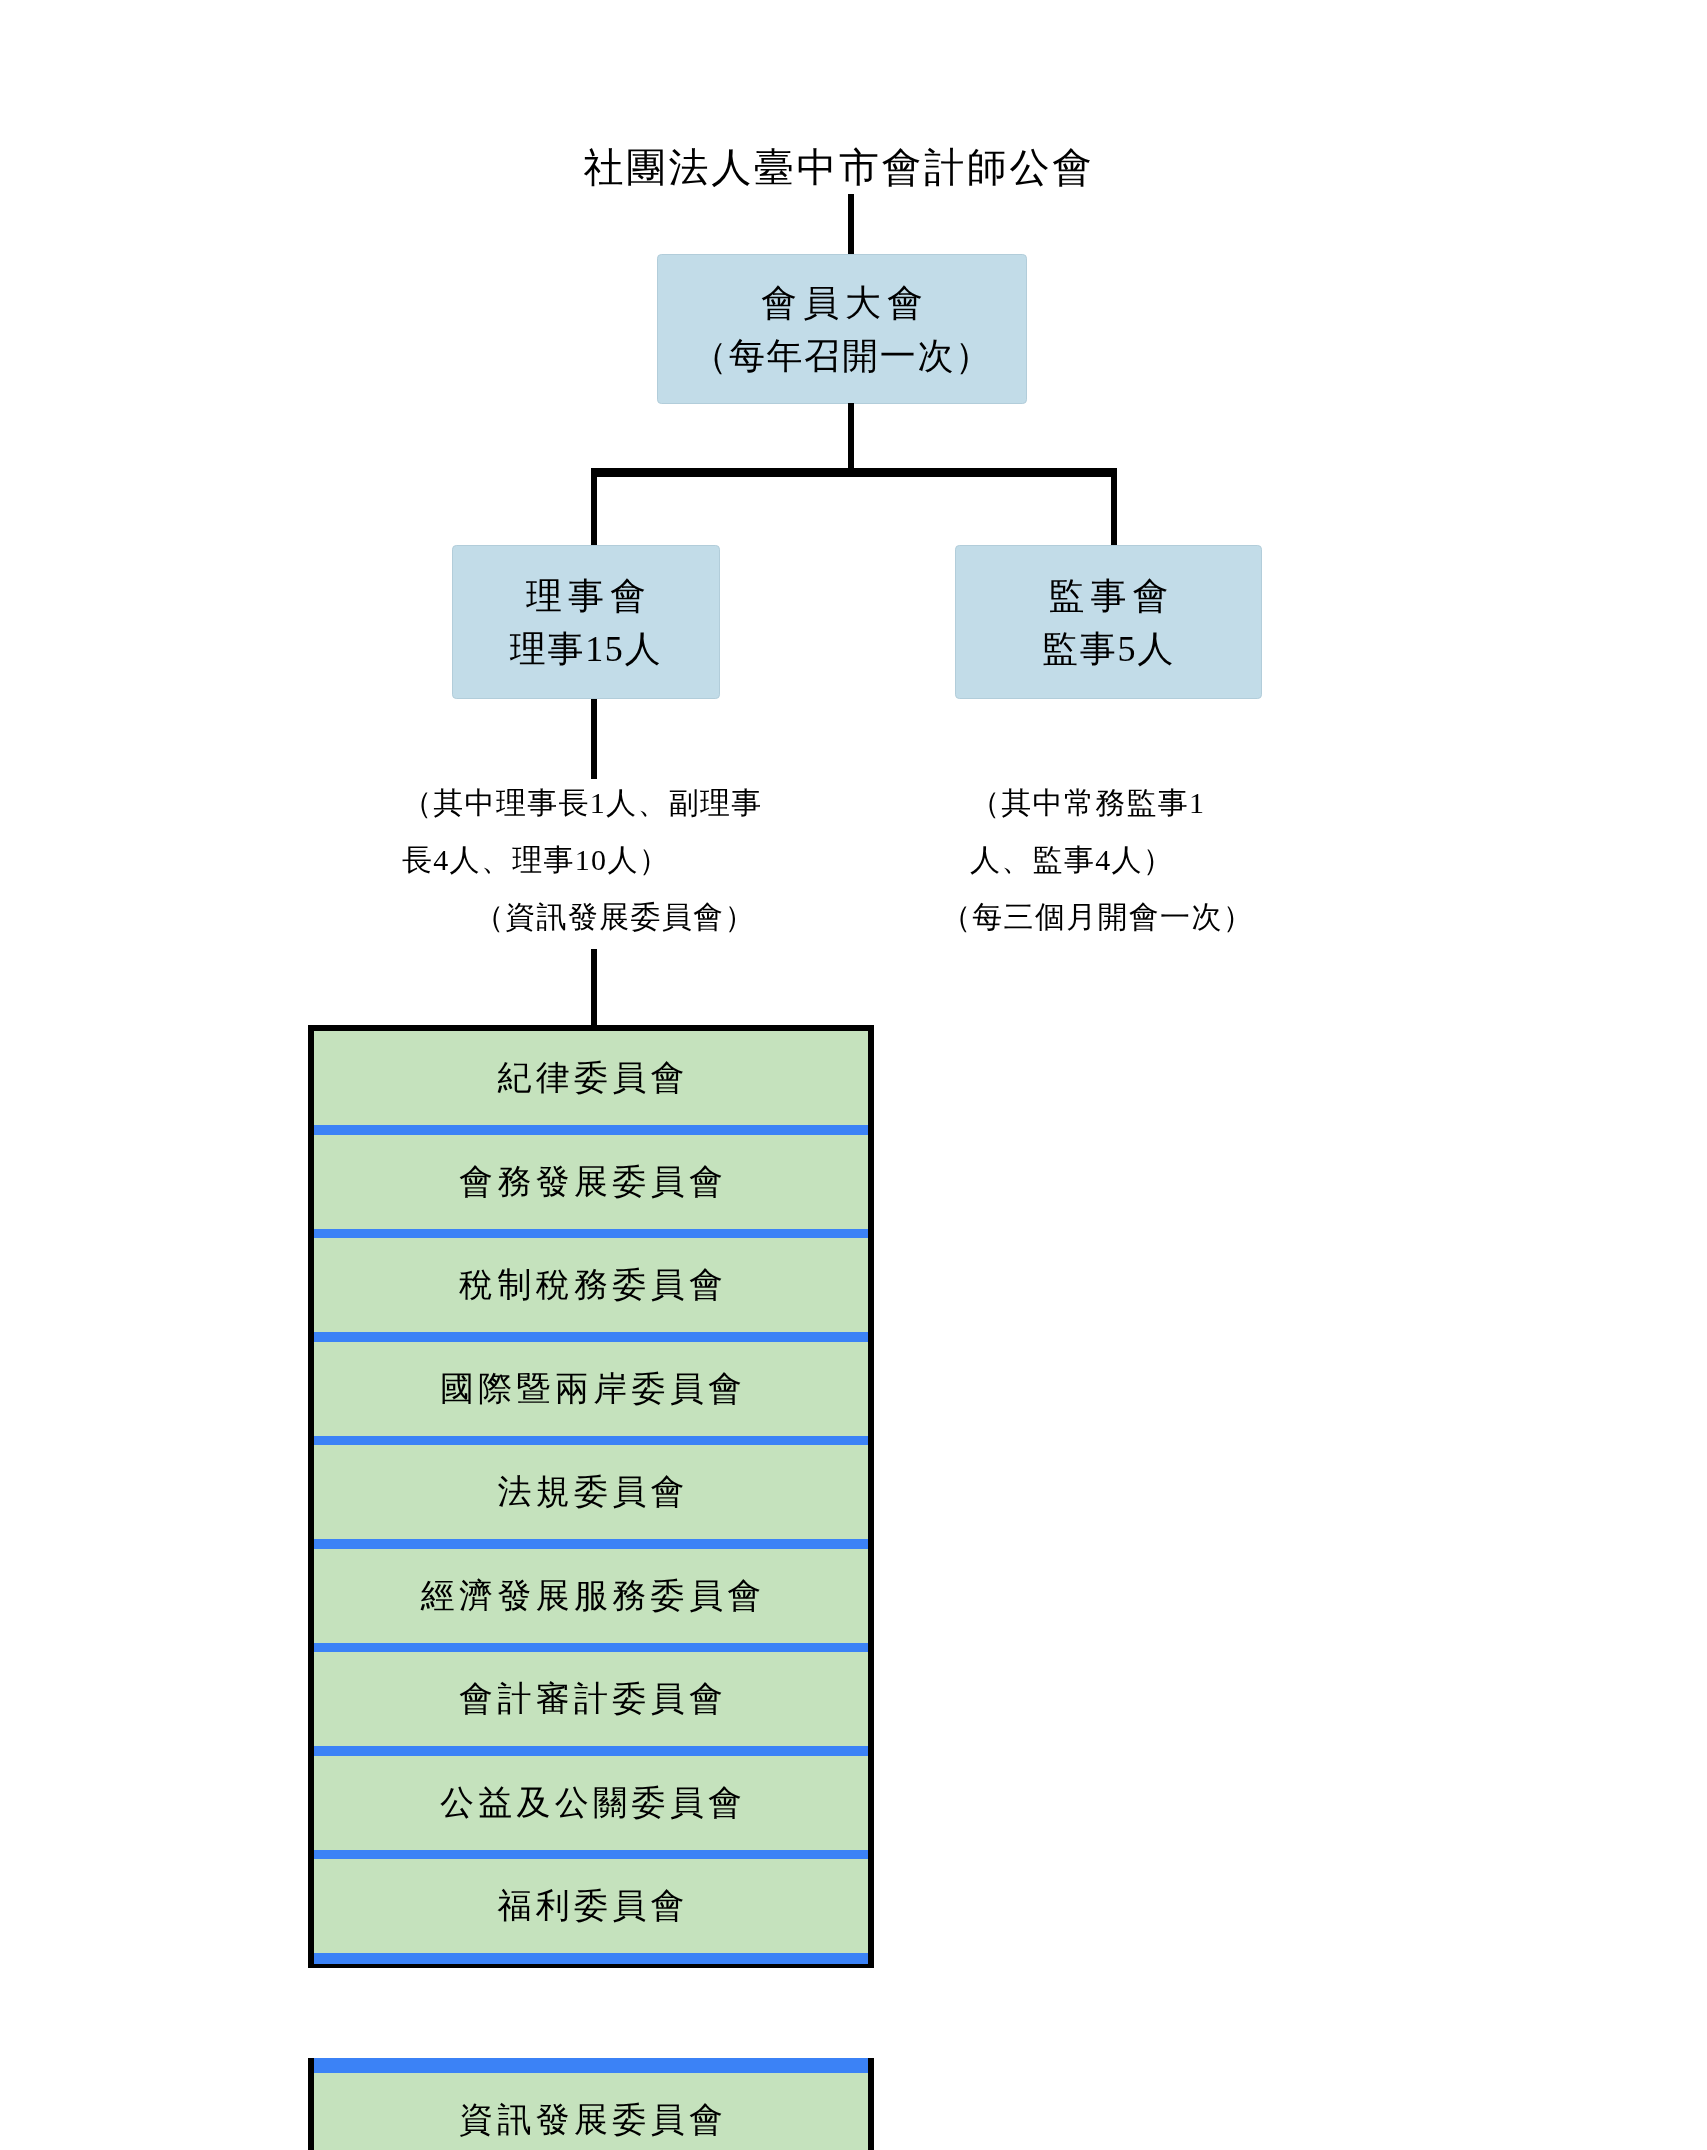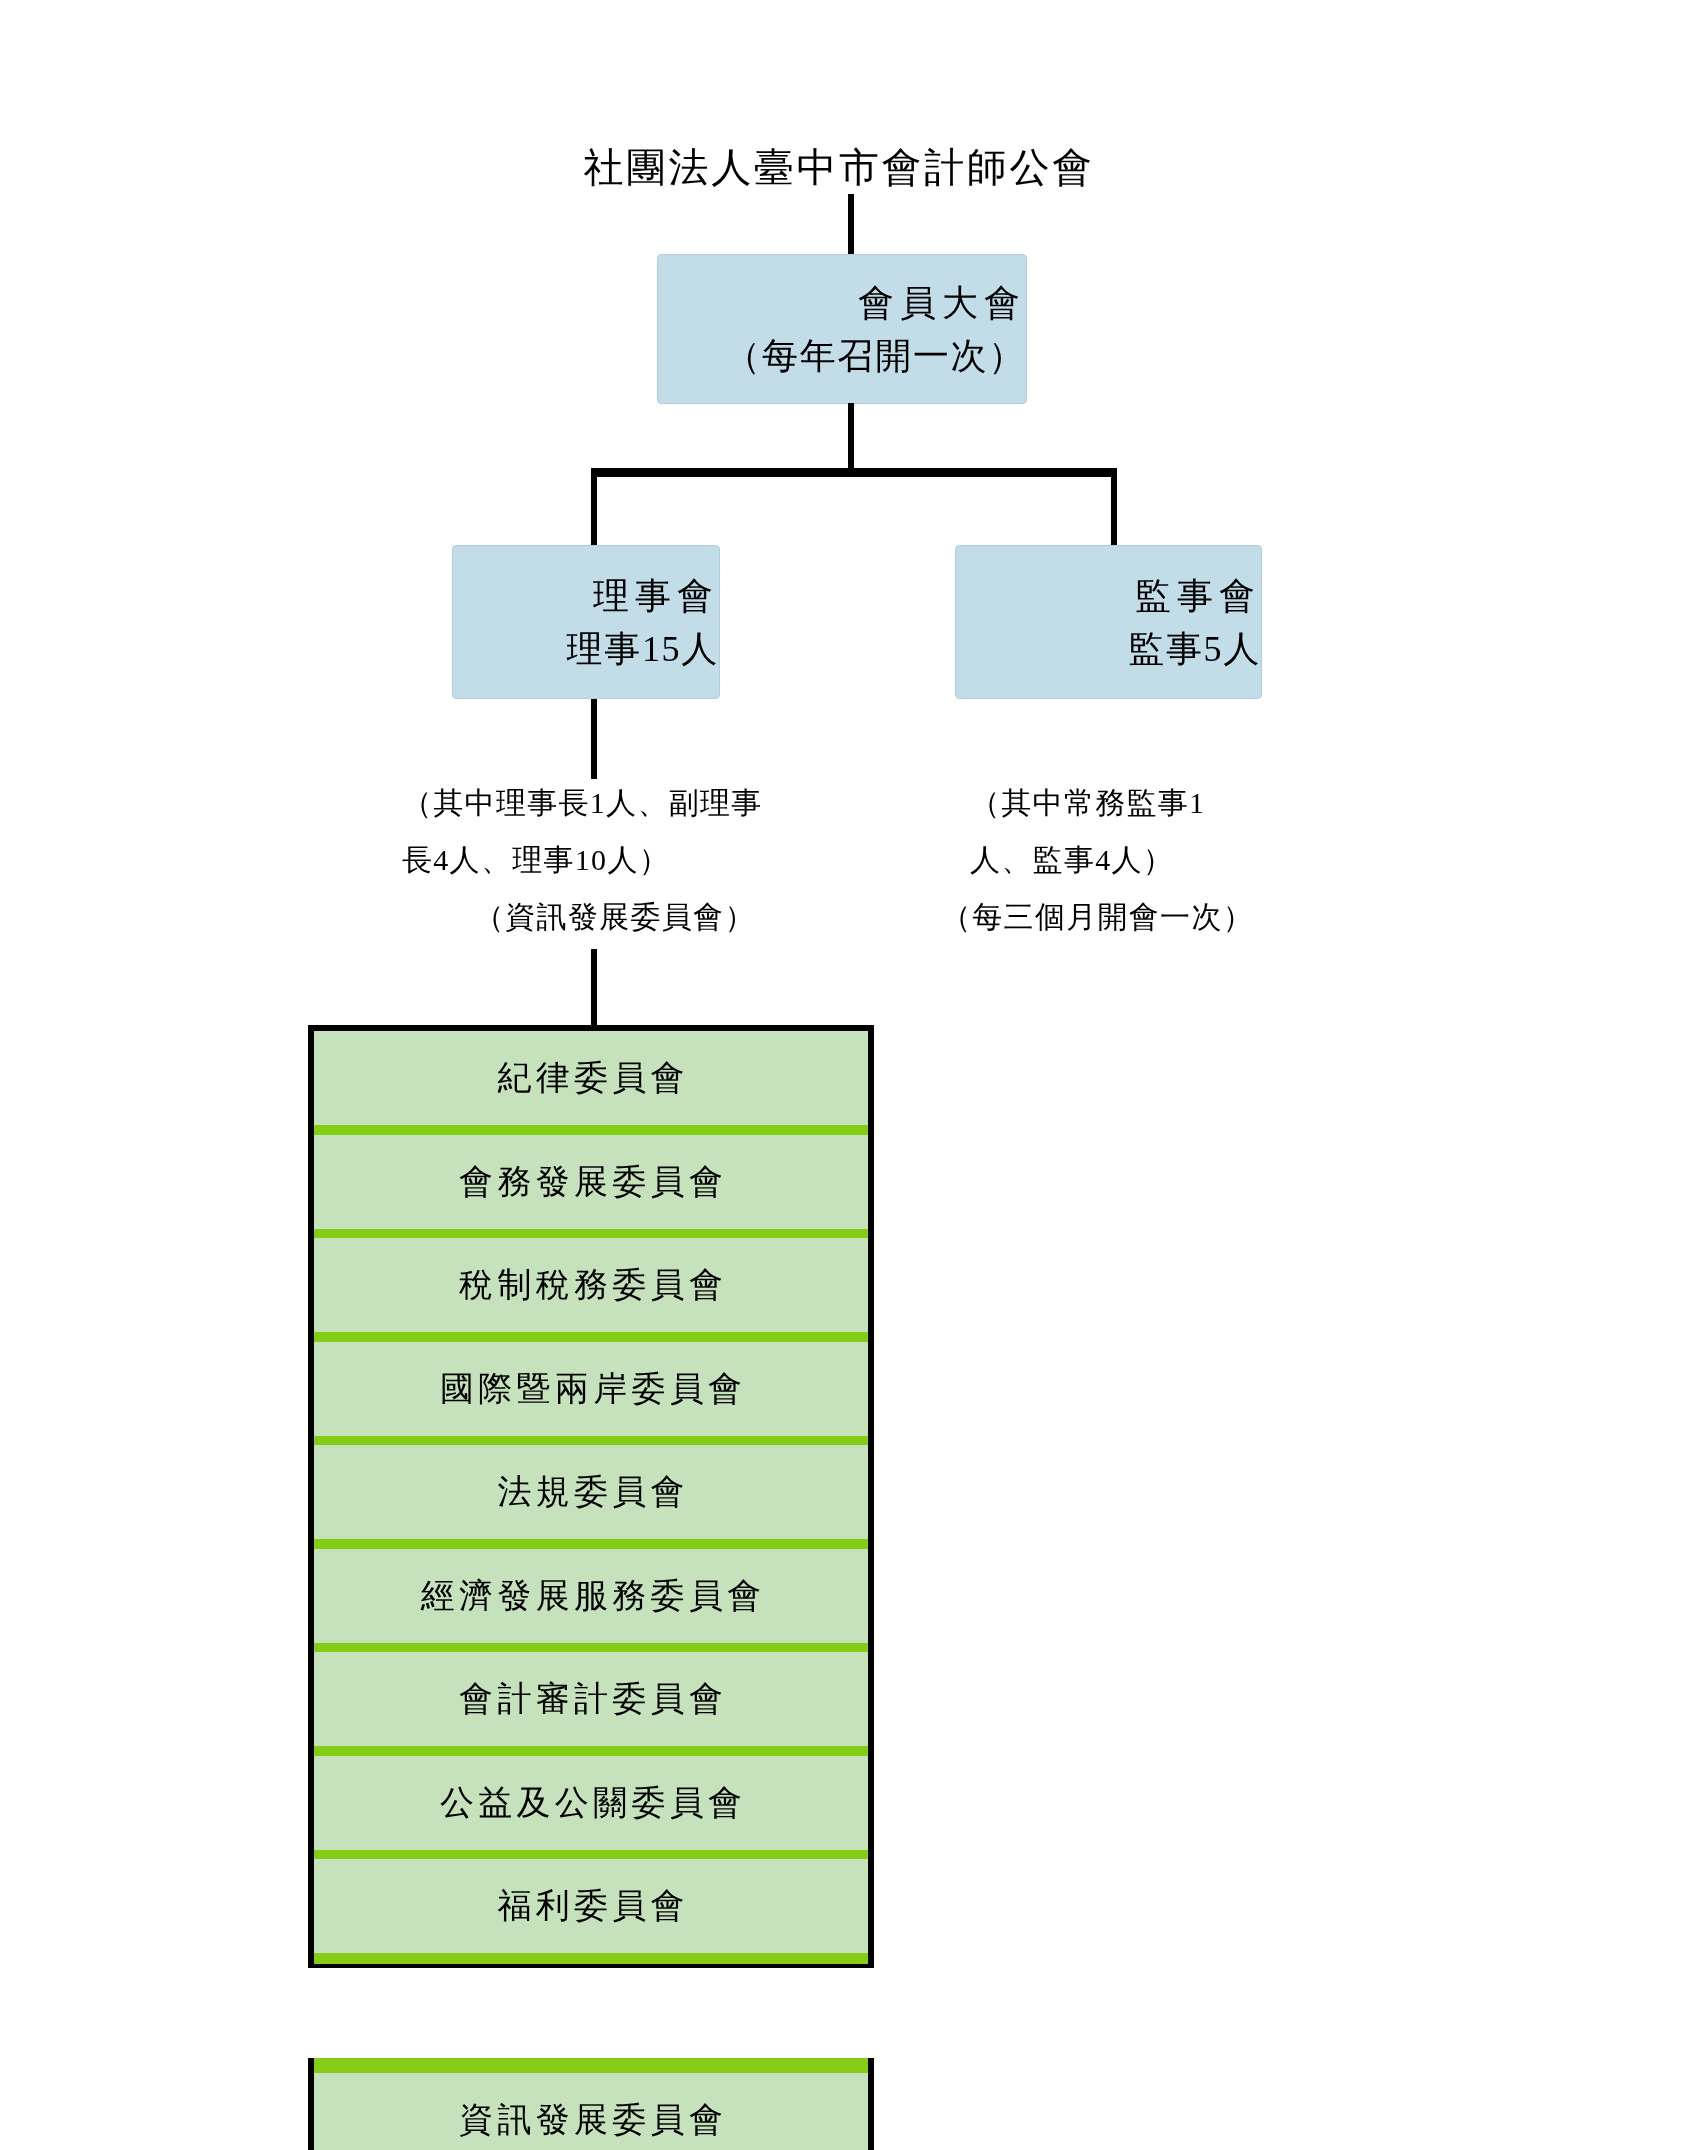--- a/index.html
+++ b/index.html
@@ -39,21 +39,21 @@
 
   
   .org-box {
     position: absolute;
     background: var(--blue-box, #c2dce8);
     border: 0.9px solid #b2cdda;
     border-radius: 4.3px;
     box-sizing: border-box;
     display: flex;
     flex-direction: column;
-    align-items: flex-end;
+    align-items: center;
     justify-content: center;
     gap: 17px;
     font-size: 36px;
     line-height: 1;
     white-space: nowrap;
   }
   .org-box .box-name { letter-spacing: 6px; text-indent: 6px; }
   .org-box .box-sub  { letter-spacing: 1.7px; }
   .box-assembly    { left: 657px; top: 254px;  width: 370px; height: 150px; }
   .box-directors   { left: 452px; top: 545px; width: 268px; height: 154px; }
@@ -73,21 +73,21 @@
   .sup-note-1 { left: 970px; top: 788px; }
   .sup-note-2 { left: 970px; top: 845px; }
   .sup-note-3 { left: 941px; top: 902px; }
 
   
   .committee-table {
     position: absolute;
     left: 308px;
     width: 566px;
     box-sizing: border-box;
-    background: #84cc16;
+    background: #3b82f6;
     border: 6px solid var(--line, #000000);
   }
   .committee-table-primary   { top: 1025px; border-bottom-width: 4.3px; }
   .committee-table-secondary { top: 2058px; border-top-width: 0; padding-top: 14.6px; border-bottom-width: 8.6px; }
   .committee-row {
     height: 94px;
     margin-bottom: 9.5px;
     background: var(--green-box, #c5e2bd);
     display: flex;
     align-items: center;

